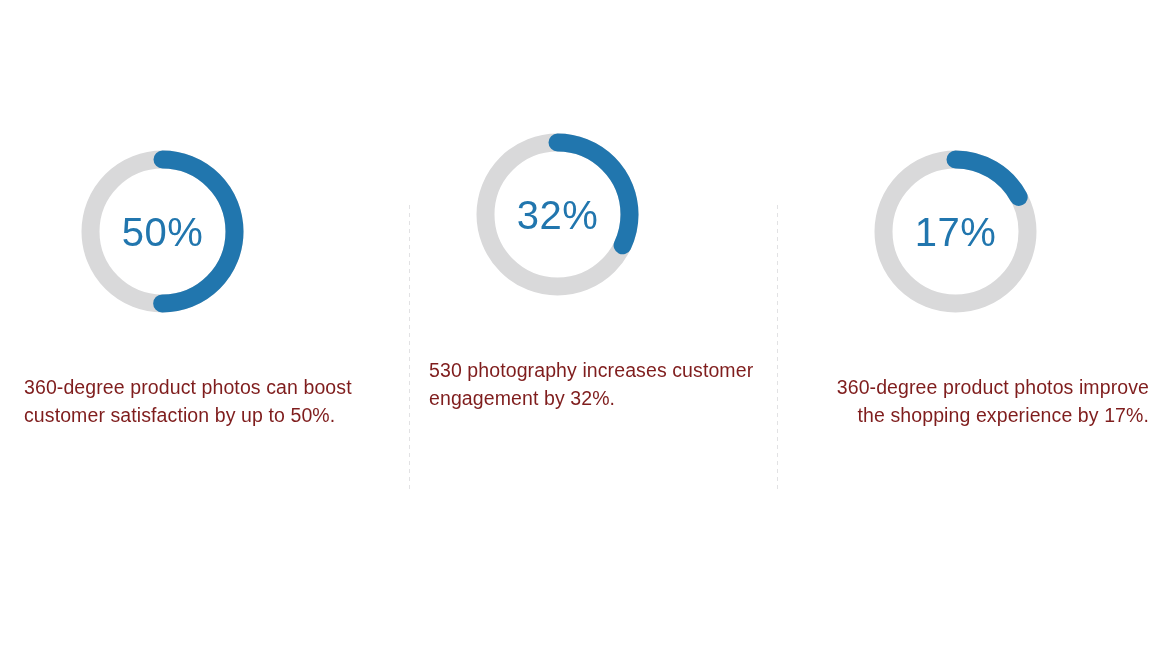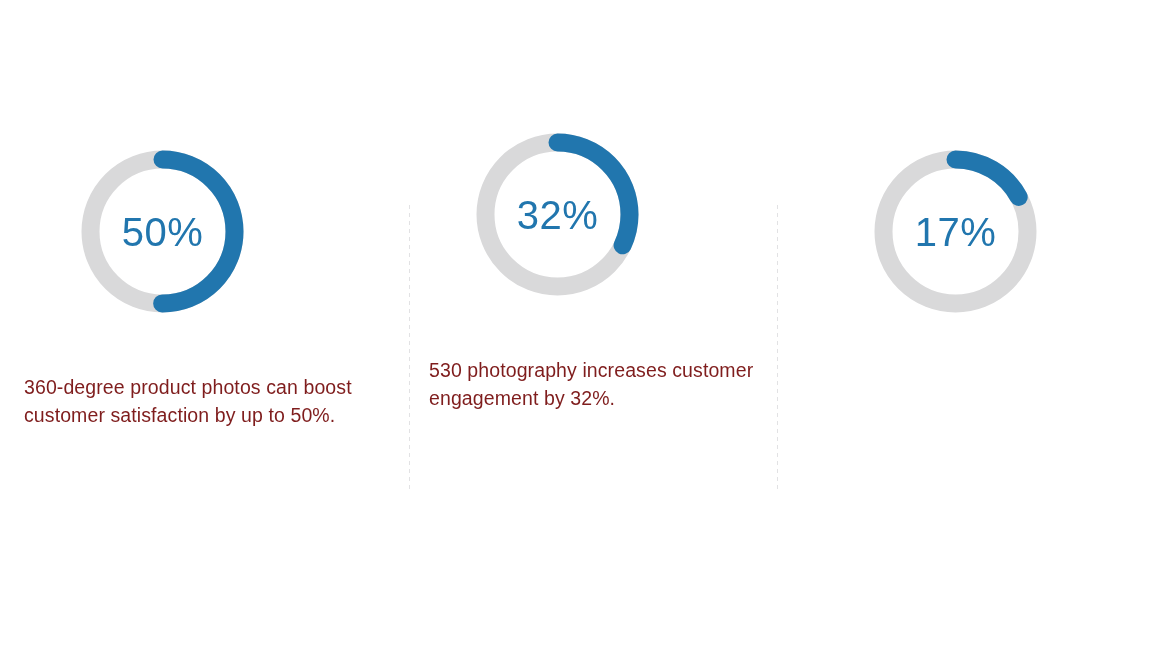--- a/index.html
+++ b/index.html
@@ -120,15 +120,16 @@
   <div class="divider divider-2"></div>
 
   <div class="stat stat-3">
     <div class="donut-wrap">
       <svg class="donut-svg" width="173" height="173" viewBox="0 0 173 173">
         <circle cx="86.5" cy="86.5" r="72" fill="none" stroke="#d9d9da" stroke-width="18"></circle>
         <circle class="donut-arc" cx="86.5" cy="86.5" r="72" fill="none" stroke="#2176ae" stroke-width="18" stroke-linecap="round" transform="rotate(-90 86.5 86.5)" stroke-dasharray="76.90618815987814 452.3893421169302"></circle>
       </svg>
       <div class="donut-value">17%</div>
     </div>
+    <div class="caption">360-degree product photos improve the shopping experience by 17%.</div>
   </div>
 
 </div>
 
 </body></html>

